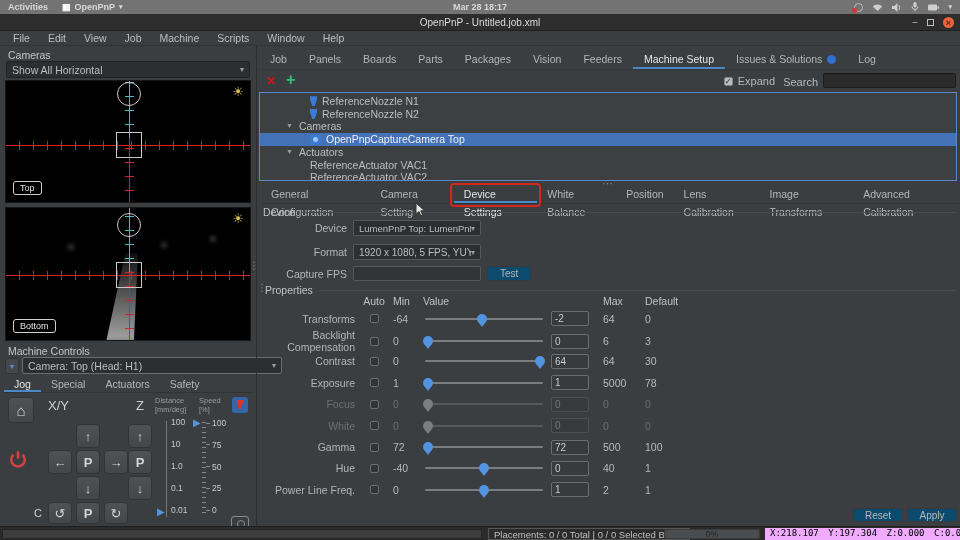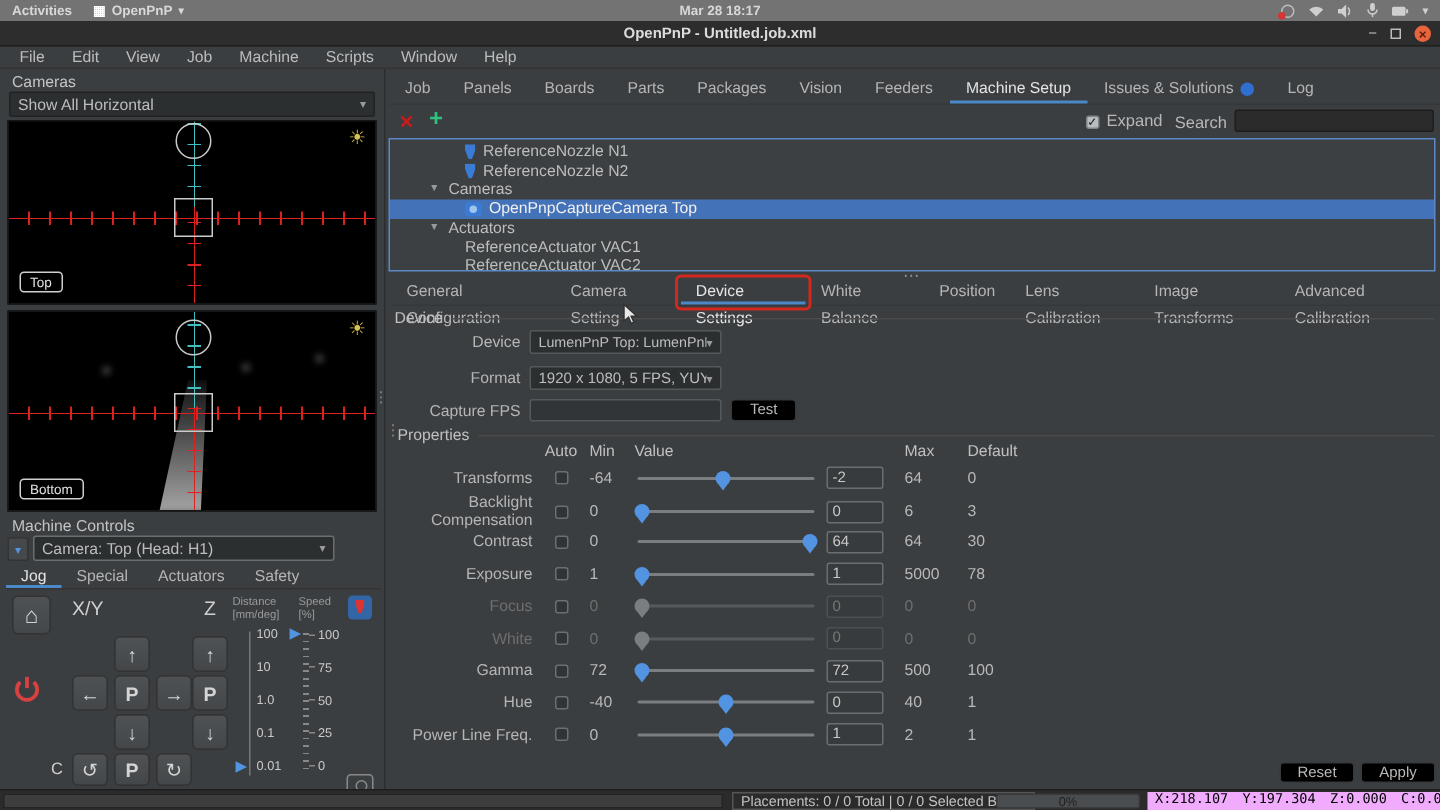--- a/index.html
+++ b/index.html
@@ -15,21 +15,21 @@
   .grid-ic{color:#fff;font-size:9px}
   .sys-clock{position:absolute;left:0;right:0;text-align:center;pointer-events:none}
   .tray{display:flex;align-items:center;gap:9px;padding-right:8px;margin-left:auto;z-index:2}
   .tray svg{display:block}
   .recclock{position:relative;width:9px;height:9px;border:1px solid #bbb;border-radius:50%}
   .recclock::after{content:'';position:absolute;left:-3px;bottom:-2px;width:5px;height:5px;border-radius:50%;background:#d43535}
 
   
   .titlebar{position:absolute;left:0;top:14px;width:960px;height:17px;background:#2d2d2d;
     border-bottom:1px solid #1f1f1f;display:flex;align-items:center;justify-content:center;z-index:29}
-  .title-text{font-weight:bold;font-size:10px;color:#dcdcdc}
+  .title-text{font-weight:normal;font-size:10px;color:#dcdcdc}
   .winbtns{position:absolute;right:6px;top:0;height:17px;display:flex;align-items:center;gap:9px}
   .wbtn{color:#bdbdbd;font-size:10px;line-height:10px;cursor:default}
   .wbtn.max{width:7px;height:7px;border:1px solid #bdbdbd;font-size:0}
   .wbtn.close{width:11px;height:11px;border-radius:50%;background:#e8643c;color:#5a1e0e;
     display:flex;align-items:center;justify-content:center;font-size:9px;font-weight:bold}
 
   
   .menubar{position:absolute;left:0;top:31px;width:960px;height:15px;background:#3b3e40;
     display:flex;align-items:center;padding-left:4px;border-bottom:1px solid #333;z-index:28}
   .menu-item{padding:0 9px;font-size:10.5px;color:#bdbdbd}
@@ -59,21 +59,21 @@
     color:#e2e2e2;font-size:9px;padding:1px 6px;background:rgba(0,0,0,.35)}
   .sun{position:absolute;right:6px;top:3px;color:#d9c050;font-size:13px}
   .nozzle-blob{position:absolute;left:90px;top:45px;width:70px;height:90px;filter:blur(3px);
     background:linear-gradient(to bottom,rgba(130,130,130,.12),rgba(210,210,210,.8));
     clip-path:polygon(42% 0,60% 0,54% 100%,14% 100%)}
   .dust{position:absolute;width:6px;height:6px;border-radius:50%;background:#777;filter:blur(2px);opacity:.5}
 
   .mc-hdr{position:absolute;left:0;top:296px;width:256px}
   .headsel-btn{position:absolute;left:5px;top:312px;width:14px;height:16px;background:#46494b;
     border:1px solid #333;border-radius:2px;color:#5294e2;font-size:8px;display:flex;align-items:center;justify-content:center}
-  .head-select{position:absolute;left:22px;top:311px;width:201px;border-color:#6a6e70}
+  .head-select{position:absolute;left:22px;top:311px;width:260px;border-color:#6a6e70}
 
   .mctabs{position:absolute;left:4px;top:331px;width:250px;height:16px;display:flex;border-bottom:1px solid #333}
   .mctab{padding:0 10px;font-size:10.5px;color:#b5b5b5;line-height:15px}
   .mctab.active{color:#e3e3e3;box-shadow:inset 0 -2px 0 #4a88c7}
 
   .jog{position:absolute;left:0;top:348px;width:256px;height:132px}
   .jbtn{position:absolute;width:24px;height:24px;border-radius:4px;border:1px solid #333;
     background:linear-gradient(#4e5254,#44474a);color:#d4d4d4;font-size:13px;
     display:flex;align-items:center;justify-content:center}
   .jbtn.p{font-weight:bold;font-size:13px}
@@ -125,21 +125,21 @@
   .dtab.active{color:#e5e5e5;box-shadow:inset 0 -2px 0 #4a88c7}
   .annotation{position:absolute;left:-4px;right:-4px;top:-2px;bottom:-4px;border:2px solid #d2281e;border-radius:4px;pointer-events:none}
   .cursor{position:absolute;left:158px;top:156px;z-index:40}
 
   .group-hdr{position:absolute;display:flex;align-items:center;gap:6px;color:#c0c0c0;font-size:10.5px}
   .group-hdr::after{content:'';flex:1;height:1px;background:#4a4a4a}
   .frow{position:absolute;display:flex;align-items:center;gap:6px}
   .flabel{width:84px;text-align:right;color:#b5b5b5;font-size:10.5px}
   .fcombo{width:128px;height:16px;border-color:#55595b}
   .finput{width:128px;height:15px;background:#323537;border:1px solid #55595b;border-radius:2px;color:#ccc;font-size:10px;padding:0 4px}
-  .btn{height:15px;background:#000000;border:1px solid #37393b;border-radius:3px;color:#b9b9b9;
+  .btn{height:15px;background:#0c4a6e;border:1px solid #37393b;border-radius:3px;color:#b9b9b9;
     font-size:10px;padding:0 12px;display:flex;align-items:center;justify-content:center}
   .vdots{position:absolute;color:#8a8a8a;font-size:10px;line-height:4px;letter-spacing:0}
 
   .props{position:absolute;left:2px;top:247px;right:3px}
   .phead,.prow{display:grid;grid-template-columns:100px 30px 34px 122px 50px 40px 46px;align-items:center;height:21.4px}
   .phead{height:15px;color:#c0c0c0;font-size:10.5px}
   .c-label{text-align:right;padding-right:4px;color:#b5b5b5;font-size:10.5px}
   .c-auto{display:flex;justify-content:center}
   .c-min{padding-left:4px;font-size:10.5px}
   .c-value{padding-left:6px}

